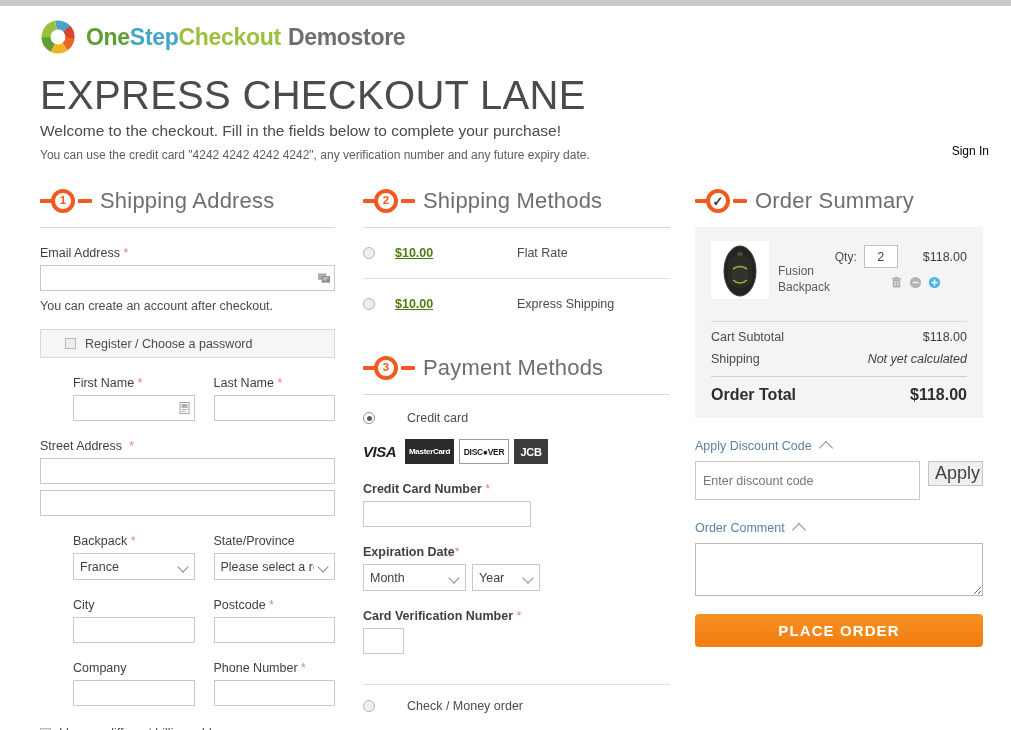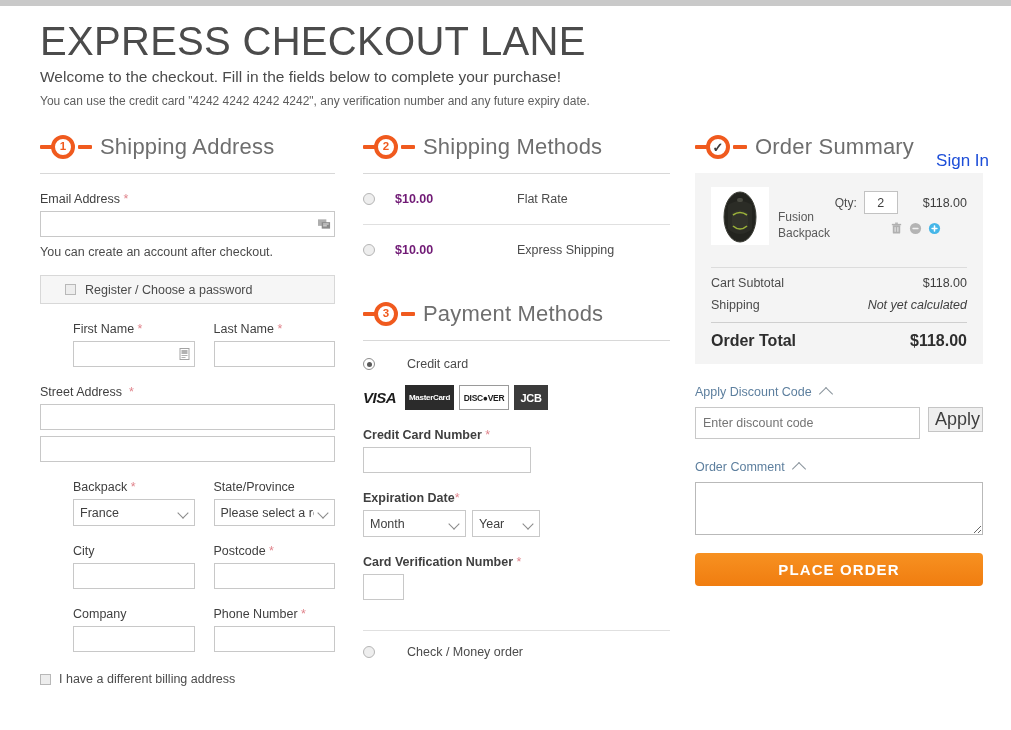--- a/index.html
+++ b/index.html
@@ -60,23 +60,23 @@
     margin: 6px 0 8px 0;
   }
   .cc-note {
     font-size: 12px;
     color: #5d5d5d;
     margin: 0 0 4px 0;
   }
   .signin {
     position: absolute;
     right: 22px;
-    top: 131px;
-    font-size: 17px;
-    color: #1d4ed8;
+    top: 138px;
+    font-size: 12px;
+    color: #000000;
     text-decoration: none;
     cursor: pointer;
   }
 
   
   .columns {
     display: flex;
     margin-top: 22px;
     gap: 0;
   }
@@ -255,21 +255,21 @@
   }
   .radio.on { background: #fff; border-color: #8e8e8e; }
   .radio.on::after {
     content: "";
     position: absolute;
     left: 2.5px; top: 2.5px;
     width: 5px; height: 5px;
     border-radius: 50%;
     background: #5a5a5a;
   }
-  .ship-price { font-weight: bold; color: #701a75; width: 122px; }
+  .ship-price { font-weight: bold; color: #4d7c0f; width: 122px; text-decoration: underline; }
   .ship-name  { color: #4b4b4b; }
 
   
   .pay-opt {
     display: flex;
     align-items: center;
     gap: 12px;
     margin-top: 16px;
     font-size: 12.5px;
     color: #4b4b4b;
@@ -430,21 +430,21 @@
     transform: rotate(45deg);
     margin-top: 3px;
   }
   .discount-row {
     display: flex;
     gap: 8px;
     margin-top: 8px;
   }
   .discount-input {
     flex: 1 1 auto;
-    height: 32px;
+    height: 39px;
     border: 1px solid #c8c8c8;
     background: #fff;
     font-size: 12.5px;
     color: #3f3f3f;
     padding: 2px 7px;
     box-sizing: border-box;
     font-family: "Liberation Sans", sans-serif;
     outline: none;
   }
   .apply-btn {
@@ -487,20 +487,34 @@
     font-family: "Liberation Sans", sans-serif;
   }
 </style>
 </head>
 <body>
 
 <div class="topbar"></div>
 
 <div class="page">
 
+  <div class="brand">
+    <svg class="brand-mark" viewBox="0 0 36 36">
+      <g fill="none" stroke-width="9">
+        <circle cx="18" cy="18" r="12" stroke="#4aa3c7" stroke-dasharray="18 57" stroke-dashoffset="-54"></circle>
+        <circle cx="18" cy="18" r="12" stroke="#9ac13c" stroke-dasharray="18 57" stroke-dashoffset="-36"></circle>
+        <circle cx="18" cy="18" r="12" stroke="#5e9e33" stroke-dasharray="13 62" stroke-dashoffset="-24"></circle>
+        <circle cx="18" cy="18" r="12" stroke="#f0b323" stroke-dasharray="13 62" stroke-dashoffset="-11"></circle>
+        <circle cx="18" cy="18" r="12" stroke="#e8662a" stroke-dasharray="11 64" stroke-dashoffset="0"></circle>
+        <circle cx="18" cy="18" r="12" stroke="#d8442b" stroke-dasharray="10 65" stroke-dashoffset="-66"></circle>
+      </g>
+      <circle cx="18" cy="18" r="7" fill="#ffffff"></circle>
+    </svg>
+    <div class="brand-text"><span class="bt-one">One</span><span class="bt-step">Step</span><span class="bt-check">Checkout</span><span class="bt-demo">Demostore</span></div>
+  </div>
 
   <h1 class="page-title">EXPRESS CHECKOUT LANE</h1>
   <p class="welcome">Welcome to the checkout. Fill in the fields below to complete your purchase!</p>
   <p class="cc-note">You can use the credit card "4242 4242 4242 4242", any verification number and any future expiry date.</p>
   <a class="signin" href="#">Sign In</a>
 
   <div class="columns">
 
     <div class="col-ship">
       <div class="step-header">

